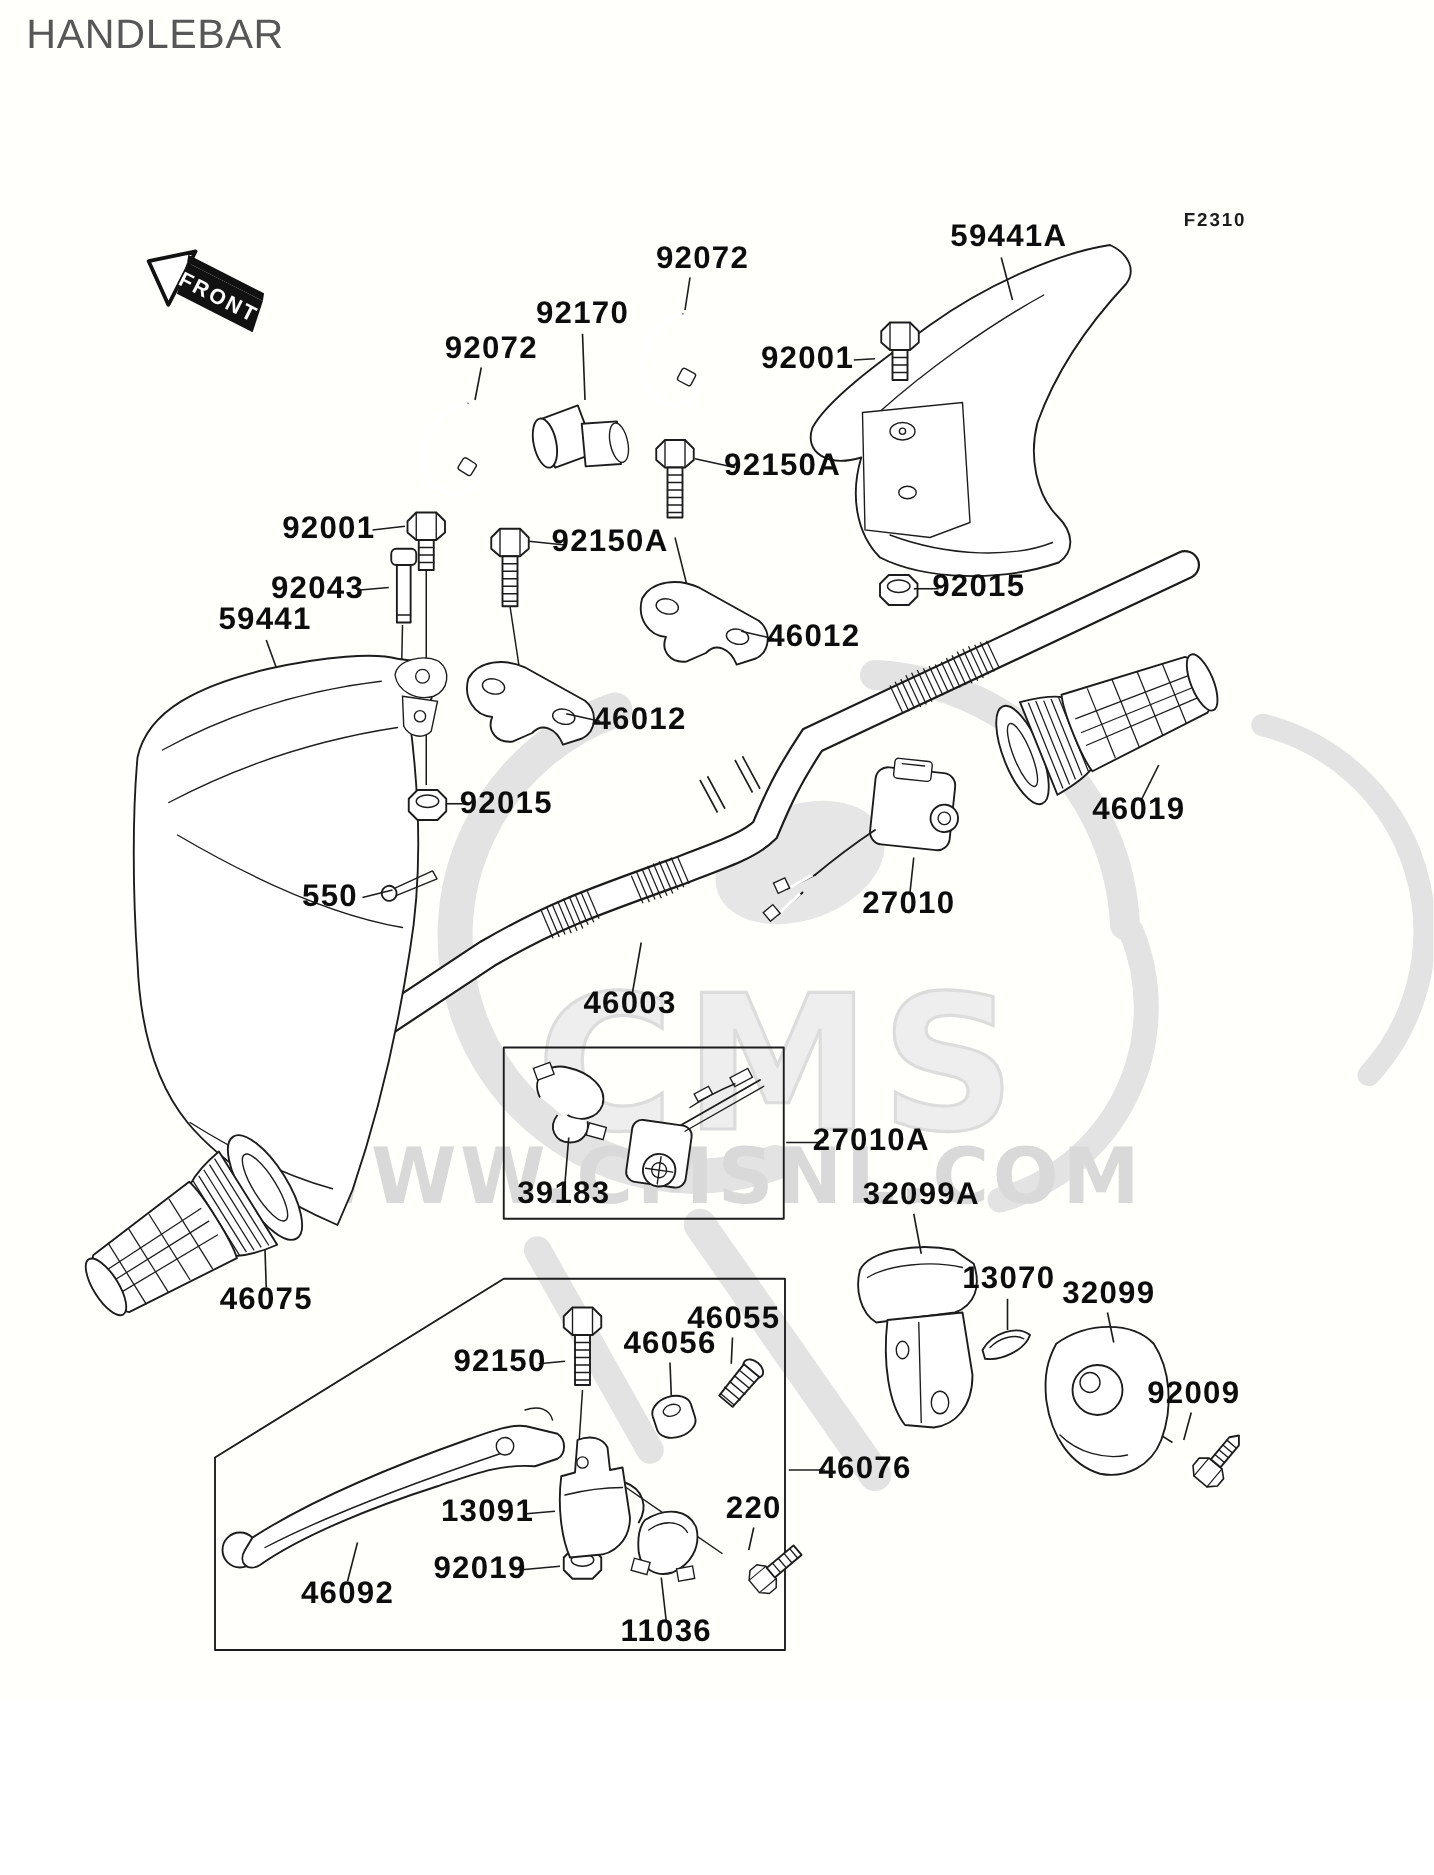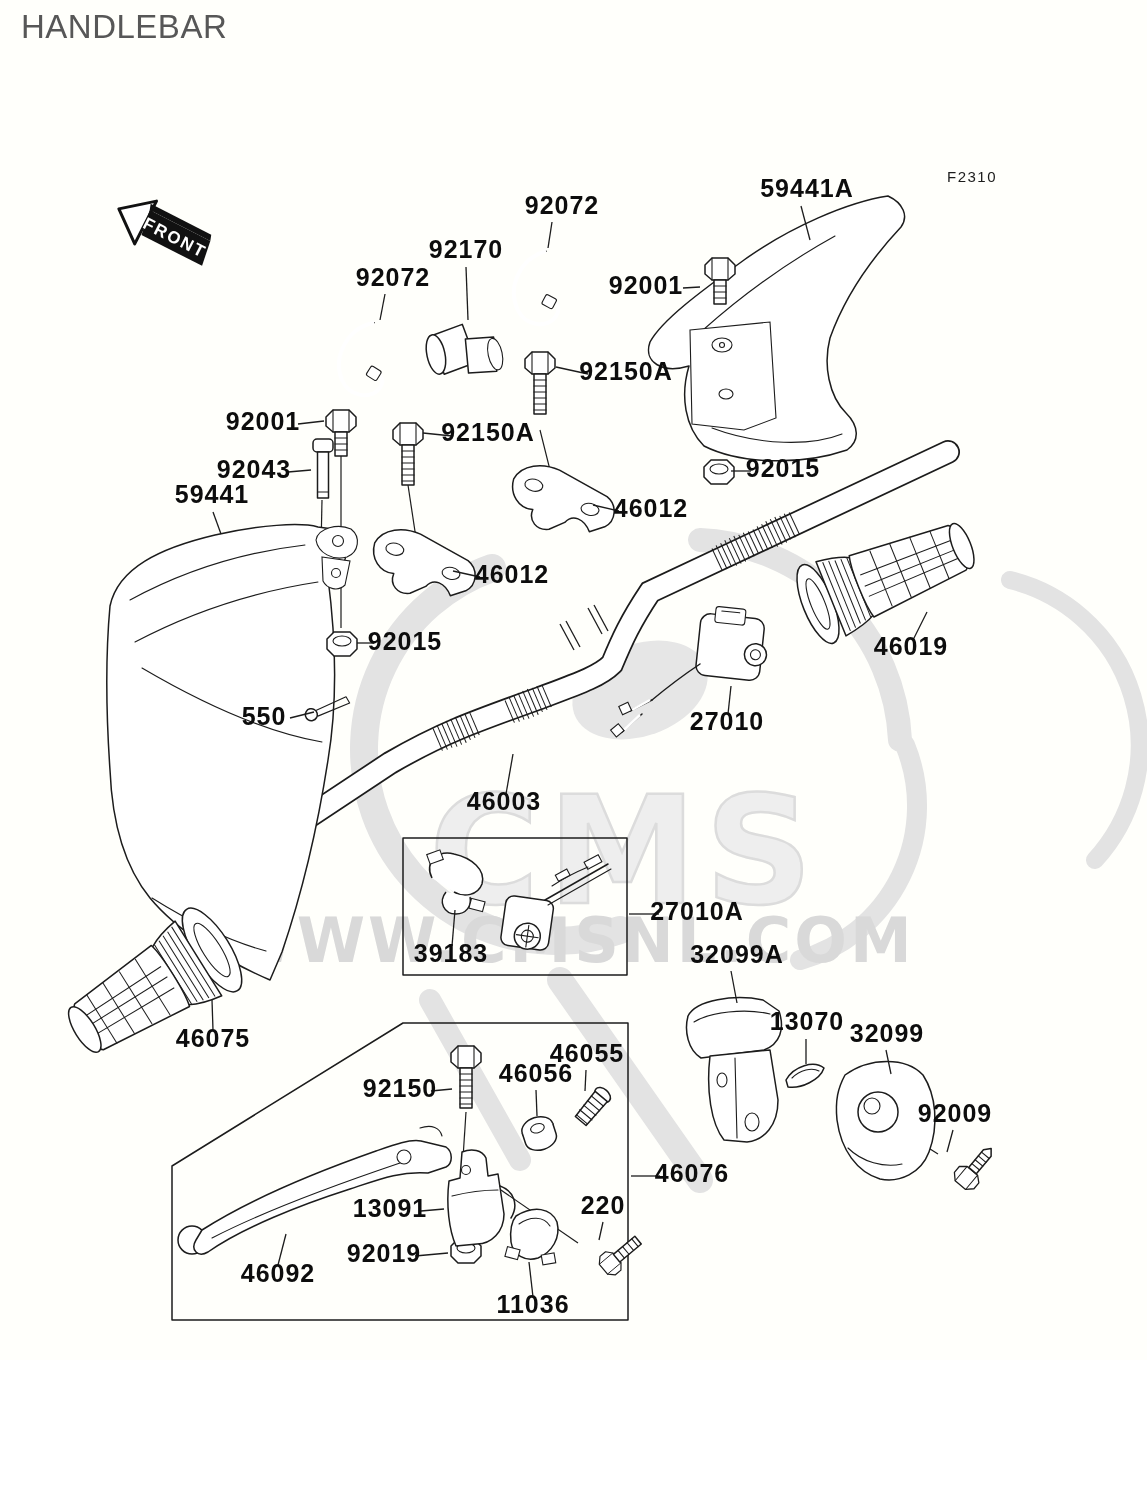--- a/index.html
+++ b/index.html
@@ -1,19 +1,19 @@
 <!DOCTYPE html>
 <html><head>
 <meta charset="utf-8">
 <style>
   html,body{margin:0;padding:0;background:#ffffff;}
   .stage{position:relative;width:1147px;height:1360px;background:#fffffb;overflow:hidden;
          font-family:"Liberation Sans",sans-serif;}
   .page-title{position:absolute;left:21px;top:8px;font-size:33px;color:#575757;letter-spacing:.5px;}
-  .fig-code{position:absolute;left:947px;top:168px;font-size:15px;font-weight:normal;color:#1c1c1c;letter-spacing:1.5px;}
+  .fig-code{position:absolute;left:947px;top:168px;font-size:15px;font-weight:bold;color:#1c1c1c;letter-spacing:1.5px;}
   .footer-banner{position:absolute;left:0;top:1442px;width:100%;text-align:center;
          font-size:42px;color:#c90000;font-family:"DejaVu Sans","Liberation Sans",sans-serif;}
   svg.diagram{position:absolute;left:0;top:0;}
   .ln{stroke:#1c1c1c;stroke-width:1.5;fill:none;stroke-linejoin:round;stroke-linecap:round;}
   .thin{stroke-width:1.1;}
   .pt{stroke:#1c1c1c;stroke-width:1.5;fill:#ffffff;stroke-linejoin:round;}
   .ptt{stroke:#1c1c1c;stroke-width:1.1;fill:#ffffff;}
   .leader{stroke:#1c1c1c;stroke-width:1.3;}
   .part-label{font-family:"Liberation Sans",sans-serif;font-size:25px;font-weight:bold;
               fill:#0d0d0d;letter-spacing:1px;text-anchor:middle;}

